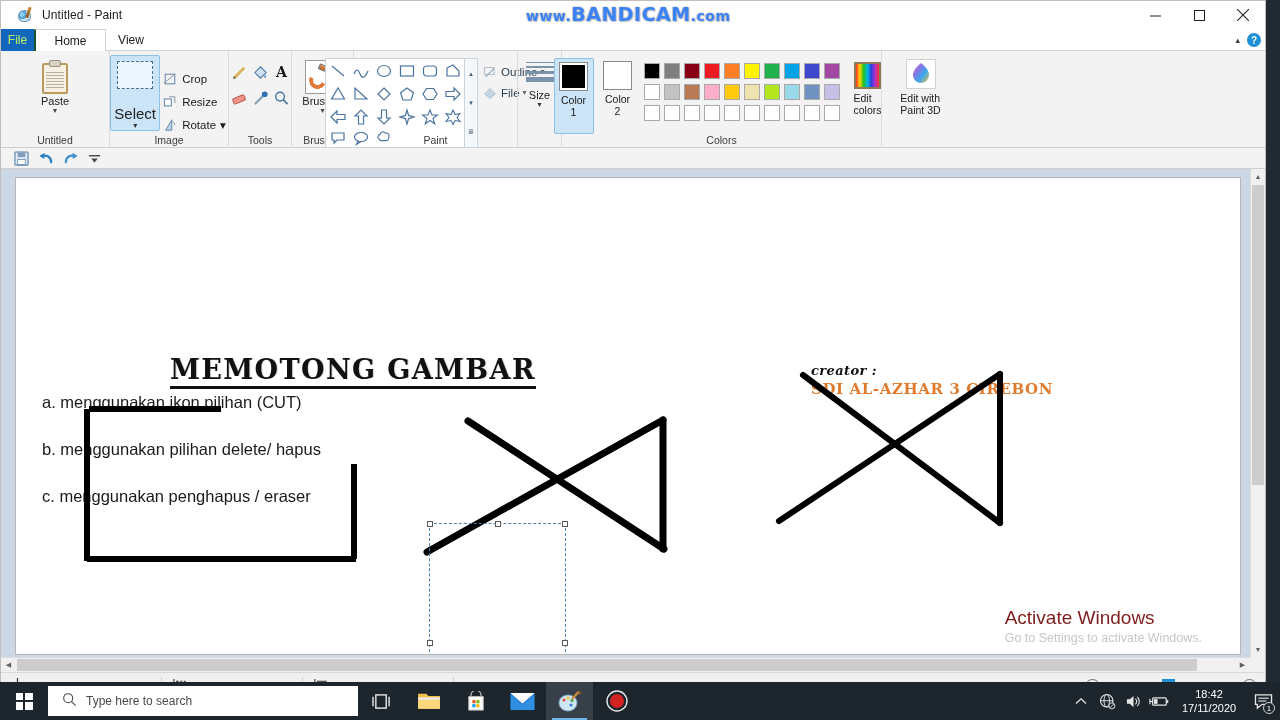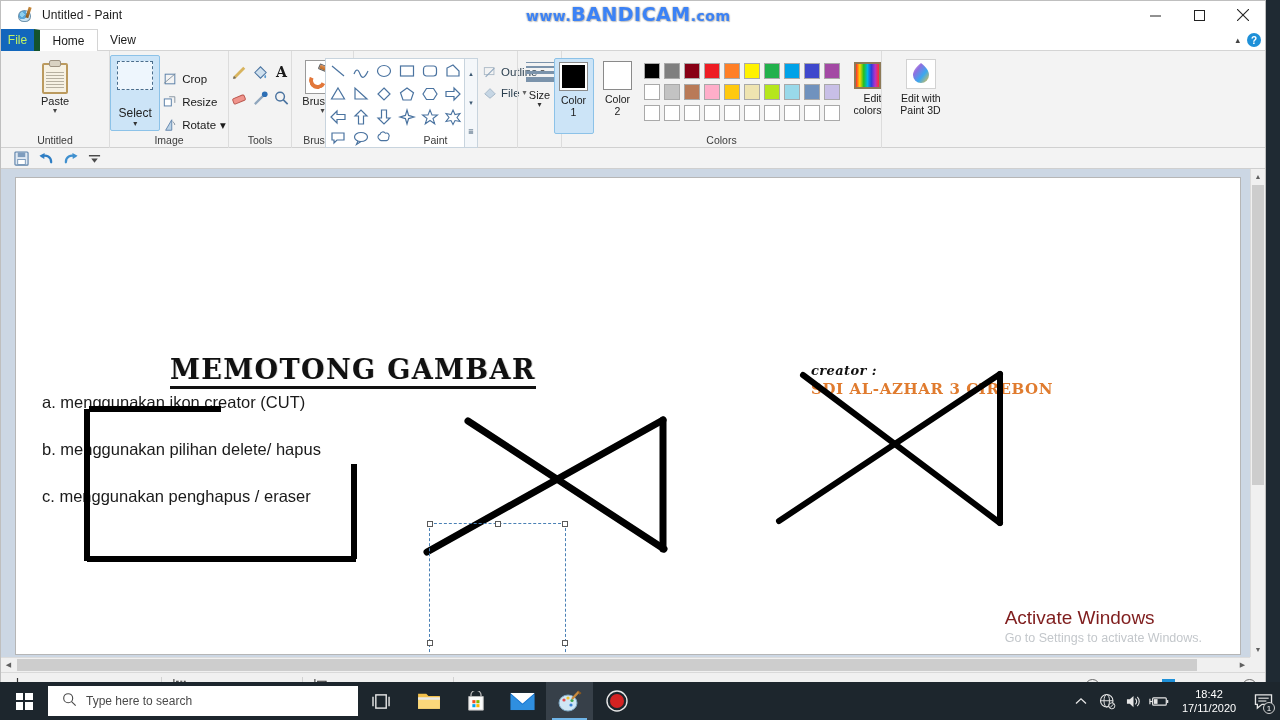--- a/index.html
+++ b/index.html
@@ -55,21 +55,21 @@
   .wc { width: 44px; height: 28px; display: flex; align-items: center; justify-content: center;
         font-size: 12px; color: #222; }
   .wc svg { display: block; }
 
   
   .menubar { height: 22px; background: #ffffff; display: flex; align-items: stretch;
              position: relative; border-bottom: 1px solid #d4d4d4; }
   .tab { display: flex; align-items: center; justify-content: center; font-size: 12px;
          color: #1a1a1a; height: 22px; }
   .tab-file { width: 33px; background: #1266bc; color: #bef264; }
-  .tab-home { width: 64px; background: #fff; border-left: 6px solid #14532d;
+  .tab-home { width: 72px; background: #fff; border-left: 2px solid #14532d;
               border-right: 1px solid #d4d4d4; border-top: 1px solid #d4d4d4; }
   .tab-view { width: 50px; }
   .menubar-right { position: absolute; right: 4px; top: 0; height: 22px; display: flex;
                    align-items: center; gap: 7px; }
   .caret-up { font-size: 9px; color: #444; }
   .help-btn { width: 14px; height: 14px; border-radius: 50%; background: #1e90d8;
               color: #fff; font-size: 10px; display: flex; align-items: center;
               justify-content: center; font-weight: bold; }
 
   
@@ -103,21 +103,21 @@
   .smallbtn { display: flex; align-items: center; gap: 4px; font-size: 11.5px; color: #1a1a1a;
               height: 19px; padding-right: 4px; }
   .ico16 { width: 16px; height: 16px; display: flex; align-items: center; justify-content: center; }
 
   
   .g-image { width: 119px; }
   .select-btn { width: 50px; display: flex; flex-direction: column; align-items: center;
                 padding-top: 5px; background: #cce4f7; border: 1px solid #8cc2e8;
                 border-radius: 2px; height: 76px; margin-left: 2px; }
   .select-box { width: 36px; height: 29px; border: 1.5px dashed #4a6d8c; background: #eef6fd; }
-  .select-btn .lbl { font-size: 12px; color: #222; margin-top: 16px; }
+  .select-btn .lbl { font-size: 15px; color: #222; margin-top: 16px; }
   .select-btn .arrow { font-size: 8px; color: #333; line-height: 8px; }
 
   
   .g-tools { width: 63px; }
   .tools-grid { display: grid; grid-template-columns: repeat(3, 21px);
                 grid-template-rows: repeat(2, 26px); align-items: center; justify-items: center;
                 margin-top: 6px; }
 
   
   .g-brushes { width: 62px; }
@@ -164,21 +164,21 @@
   .colorbtn .lbl { font-size: 10.5px; color: #1a1a1a; line-height: 12px; text-align: center;
                    margin-top: 3px; }
   .palette { display: grid; grid-template-columns: repeat(10, 20px);
              grid-template-rows: repeat(3, 21px); margin-top: 3px; }
   .swatch { width: 16px; height: 16px; border: 1px solid #a9a9a9; margin: 2px; }
   .editcolors { width: 44px; display: flex; flex-direction: column; align-items: center;
                 padding-top: 4px; }
   .ec-ico { width: 27px; height: 27px; border: 2px solid #8d7a57;
             background: linear-gradient(90deg,#ff2d2d,#ffd700,#21c021,#00b7e6,#2b3ddb,#b832c8,#ff2d2d); }
   .editcolors .lbl, .p3d .lbl { font-size: 10.5px; color: #1a1a1a; line-height: 12px;
-                                text-align: right; margin-top: 3px; }
+                                text-align: left; margin-top: 3px; }
   .g-p3d { width: 78px; }
   .p3d { display: flex; flex-direction: column; align-items: center; padding-top: 4px; }
   .p3d-ico { width: 30px; height: 30px; background: #fff; border: 1px solid #d2d2d2;
              display: flex; align-items: center; justify-content: center; }
 
   
   .qat { height: 21px; background: #f3f3f3; display: flex; align-items: center; gap: 9px;
          padding-left: 13px; border-bottom: 1px solid #cfcfcf; }
   .qat .ico { display: flex; align-items: center; }
 
@@ -691,21 +691,21 @@
           <line x1="1" y1="4" x2="13" y2="4" stroke="#4a4a4a" stroke-width="1.6"></line>
           <polygon points="3.5,7 10.5,7 7,11.5" fill="#4a4a4a"></polygon>
         </svg>
     </span>
   </div>
 
   <div class="canvas-area">
     <div class="canvas-sheet">
 
       <div class="doc-title">MEMOTONG GAMBAR</div>
-      <div class="doc-line doc-l1">a. menggunakan ikon creator (CUT)</div>
+      <div class="doc-line doc-l1">a. menggunakan ikon pilihan (CUT)</div>
       <div class="doc-line doc-l2">b. menggunakan pilihan delete/ hapus</div>
       <div class="doc-line doc-l3">c. menggunakan penghapus / eraser</div>
 
       <div class="creator-block">
         <div class="creator-label">creator :</div>
         <div class="creator-name" style="margin-top:1px">SDI AL-AZHAR 3 CIREBON</div>
       </div>
 
       <svg class="drawing" viewBox="0 0 1226 478">
 

